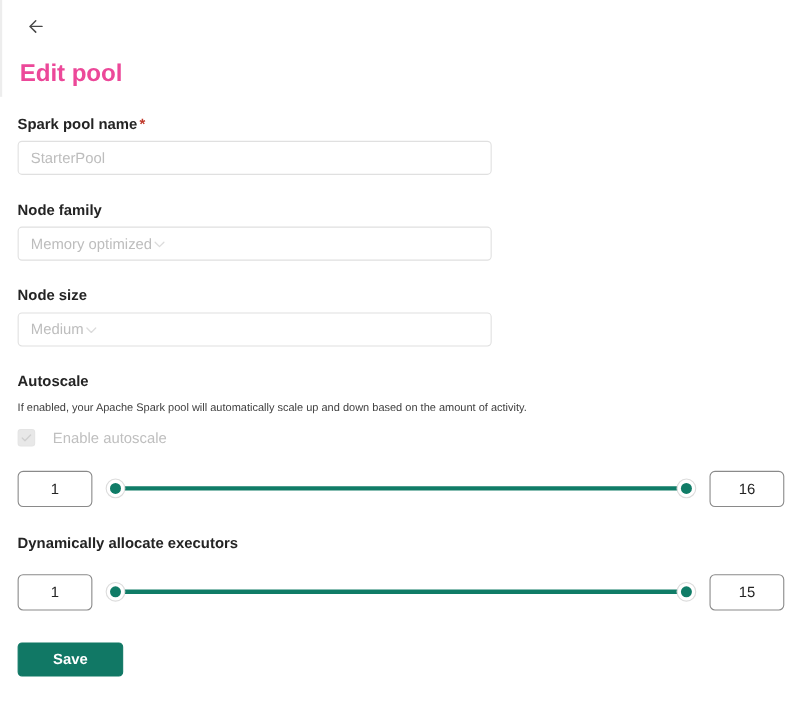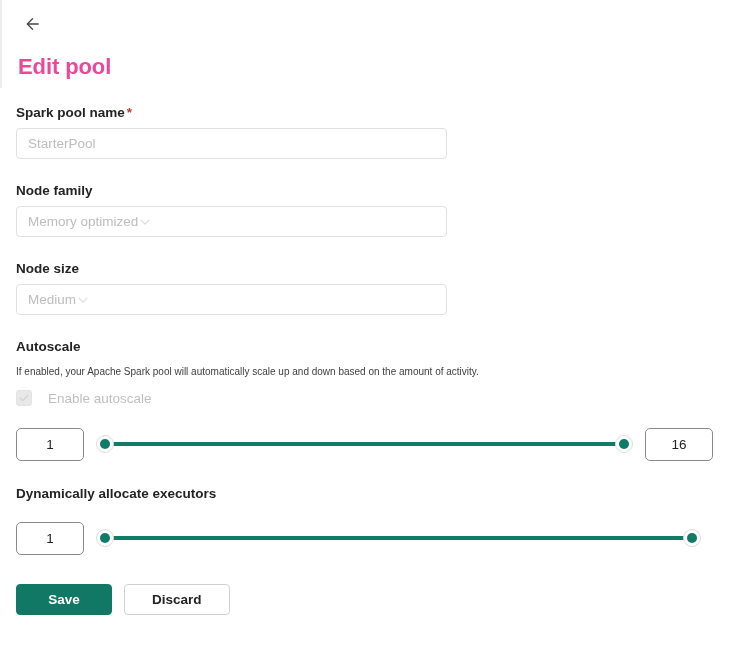--- a/index.html
+++ b/index.html
@@ -308,21 +308,21 @@
   <div class="field">
     <div class="section-head">Dynamically allocate executors</div>
 
     <div class="slider-row">
       <div class="num-box">1</div>
       <div class="slider">
         <div class="track"></div>
         <div class="thumb lo"></div>
         <div class="thumb hi"></div>
       </div>
+      <div class="num-box">15</div>
     </div>
   </div>
 
   <div class="btn-row">
     <button class="btn btn-primary">Save</button>
-    <button class="btn btn-secondary">Discard</button>
   </div>
 
 </div>
 
 </body></html>

